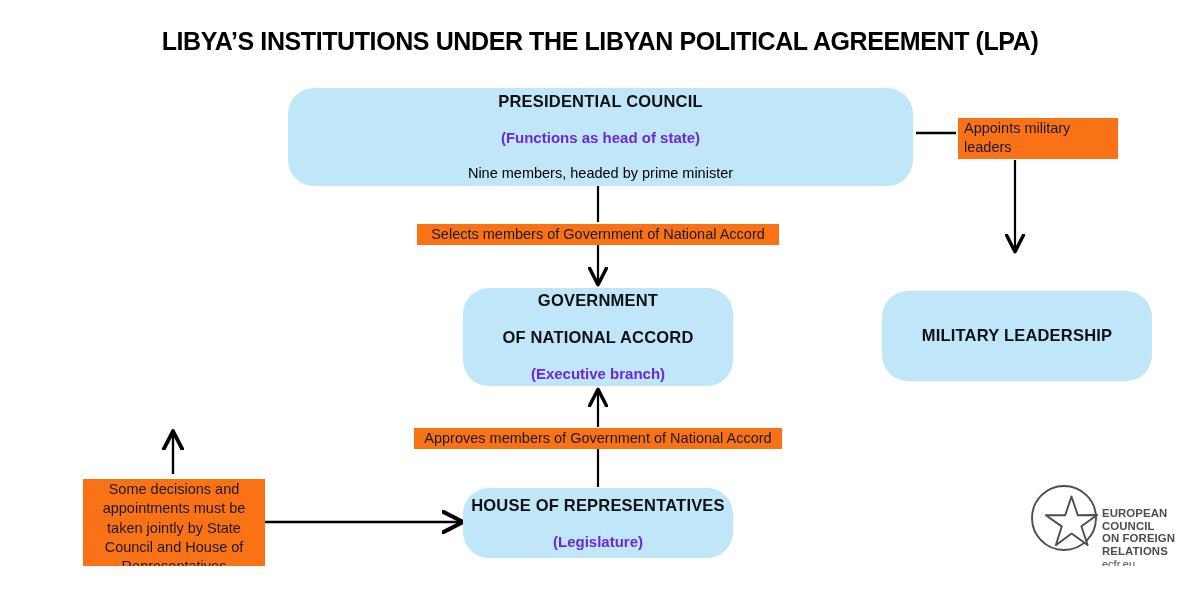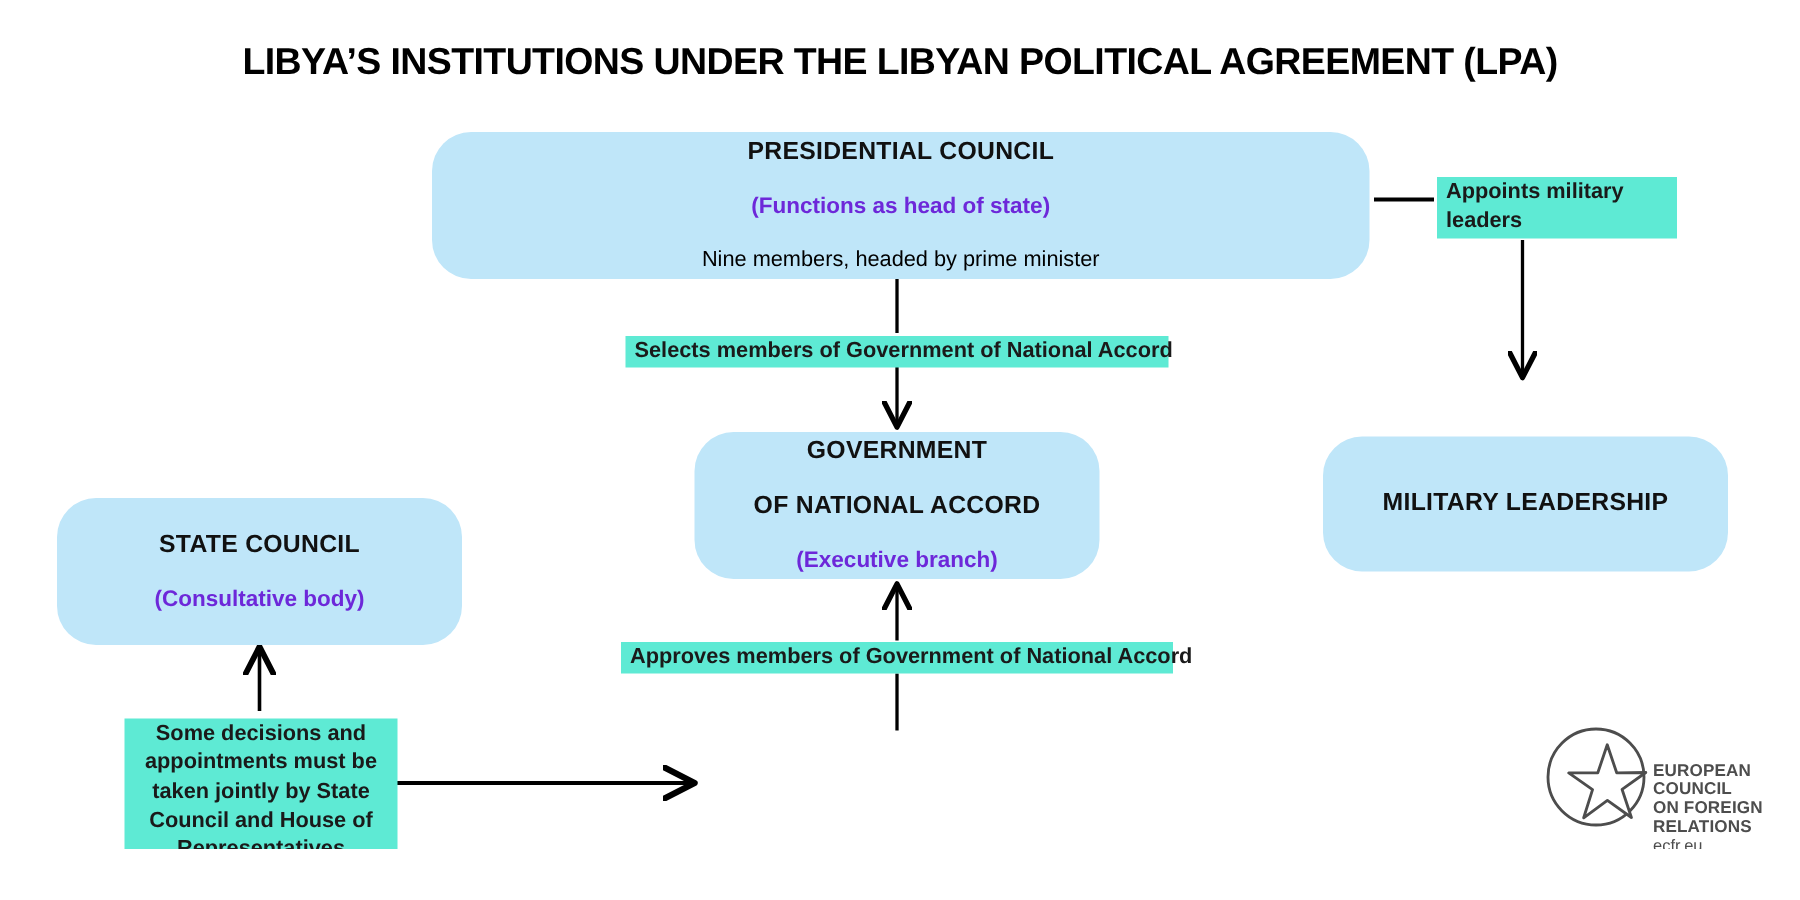--- a/index.html
+++ b/index.html
@@ -67,24 +67,24 @@
   .node-detail {
     font-size: 14.5px;
     font-weight: normal;
     line-height: 1.3;
     color: #000000;
     margin-top: 1px;
   }
   .edge-label {
     position: absolute;
     font-size: 14.5px;
-    font-weight: bold;
+    font-weight: normal;
     line-height: 1.33;
     color: #1a1a1a;
-    background: #5eead4;
+    background: #f97316;
     text-align: center;
     white-space: nowrap;
     padding: 1px 6px;
     box-sizing: border-box;
   }
   .edge-label.multi {
     white-space: normal;
   }
   #logo {
     position: absolute;
@@ -133,25 +133,25 @@
   <div class="node-box" style="left:463px; top:288px; width:270px; height:98px;">
     <div class="node-title">GOVERNMENT</div>
     <div class="node-title">OF NATIONAL ACCORD</div>
     <div class="node-sub">(Executive branch)</div>
   </div>
 
   <div class="node-box" style="left:882px; top:255px; width:270px; height:90px;margin-top:36px;">
     <div class="node-title">MILITARY LEADERSHIP</div>
   </div>
 
-  <div class="node-box" style="left:38px; top:332px; width:270px; height:98px;">
-    <div class="node-title">STATE COUNCIL</div>
-    <div class="node-sub">(Consultative body)</div>
+
+  <div class="node-box" style="left:463px; top:488px; width:270px; height:70px;">
+    <div class="node-title">HOUSE OF REPRESENTATIVES</div>
+    <div class="node-sub">(Legislature)</div>
   </div>
-
 
   <div class="edge-label multi" style="left:958px; top:118px; width:160px; text-align:left;">
     <div>Appoints military</div>
     <div>leaders</div>
   </div>
 
   <div class="edge-label" style="left:414px; top:428px; width:368px;">Approves members of Government of National Accord</div>
 
   <div class="edge-label" style="left:417px; top:224px; width:362px;">Selects members of Government of National Accord</div>
 

